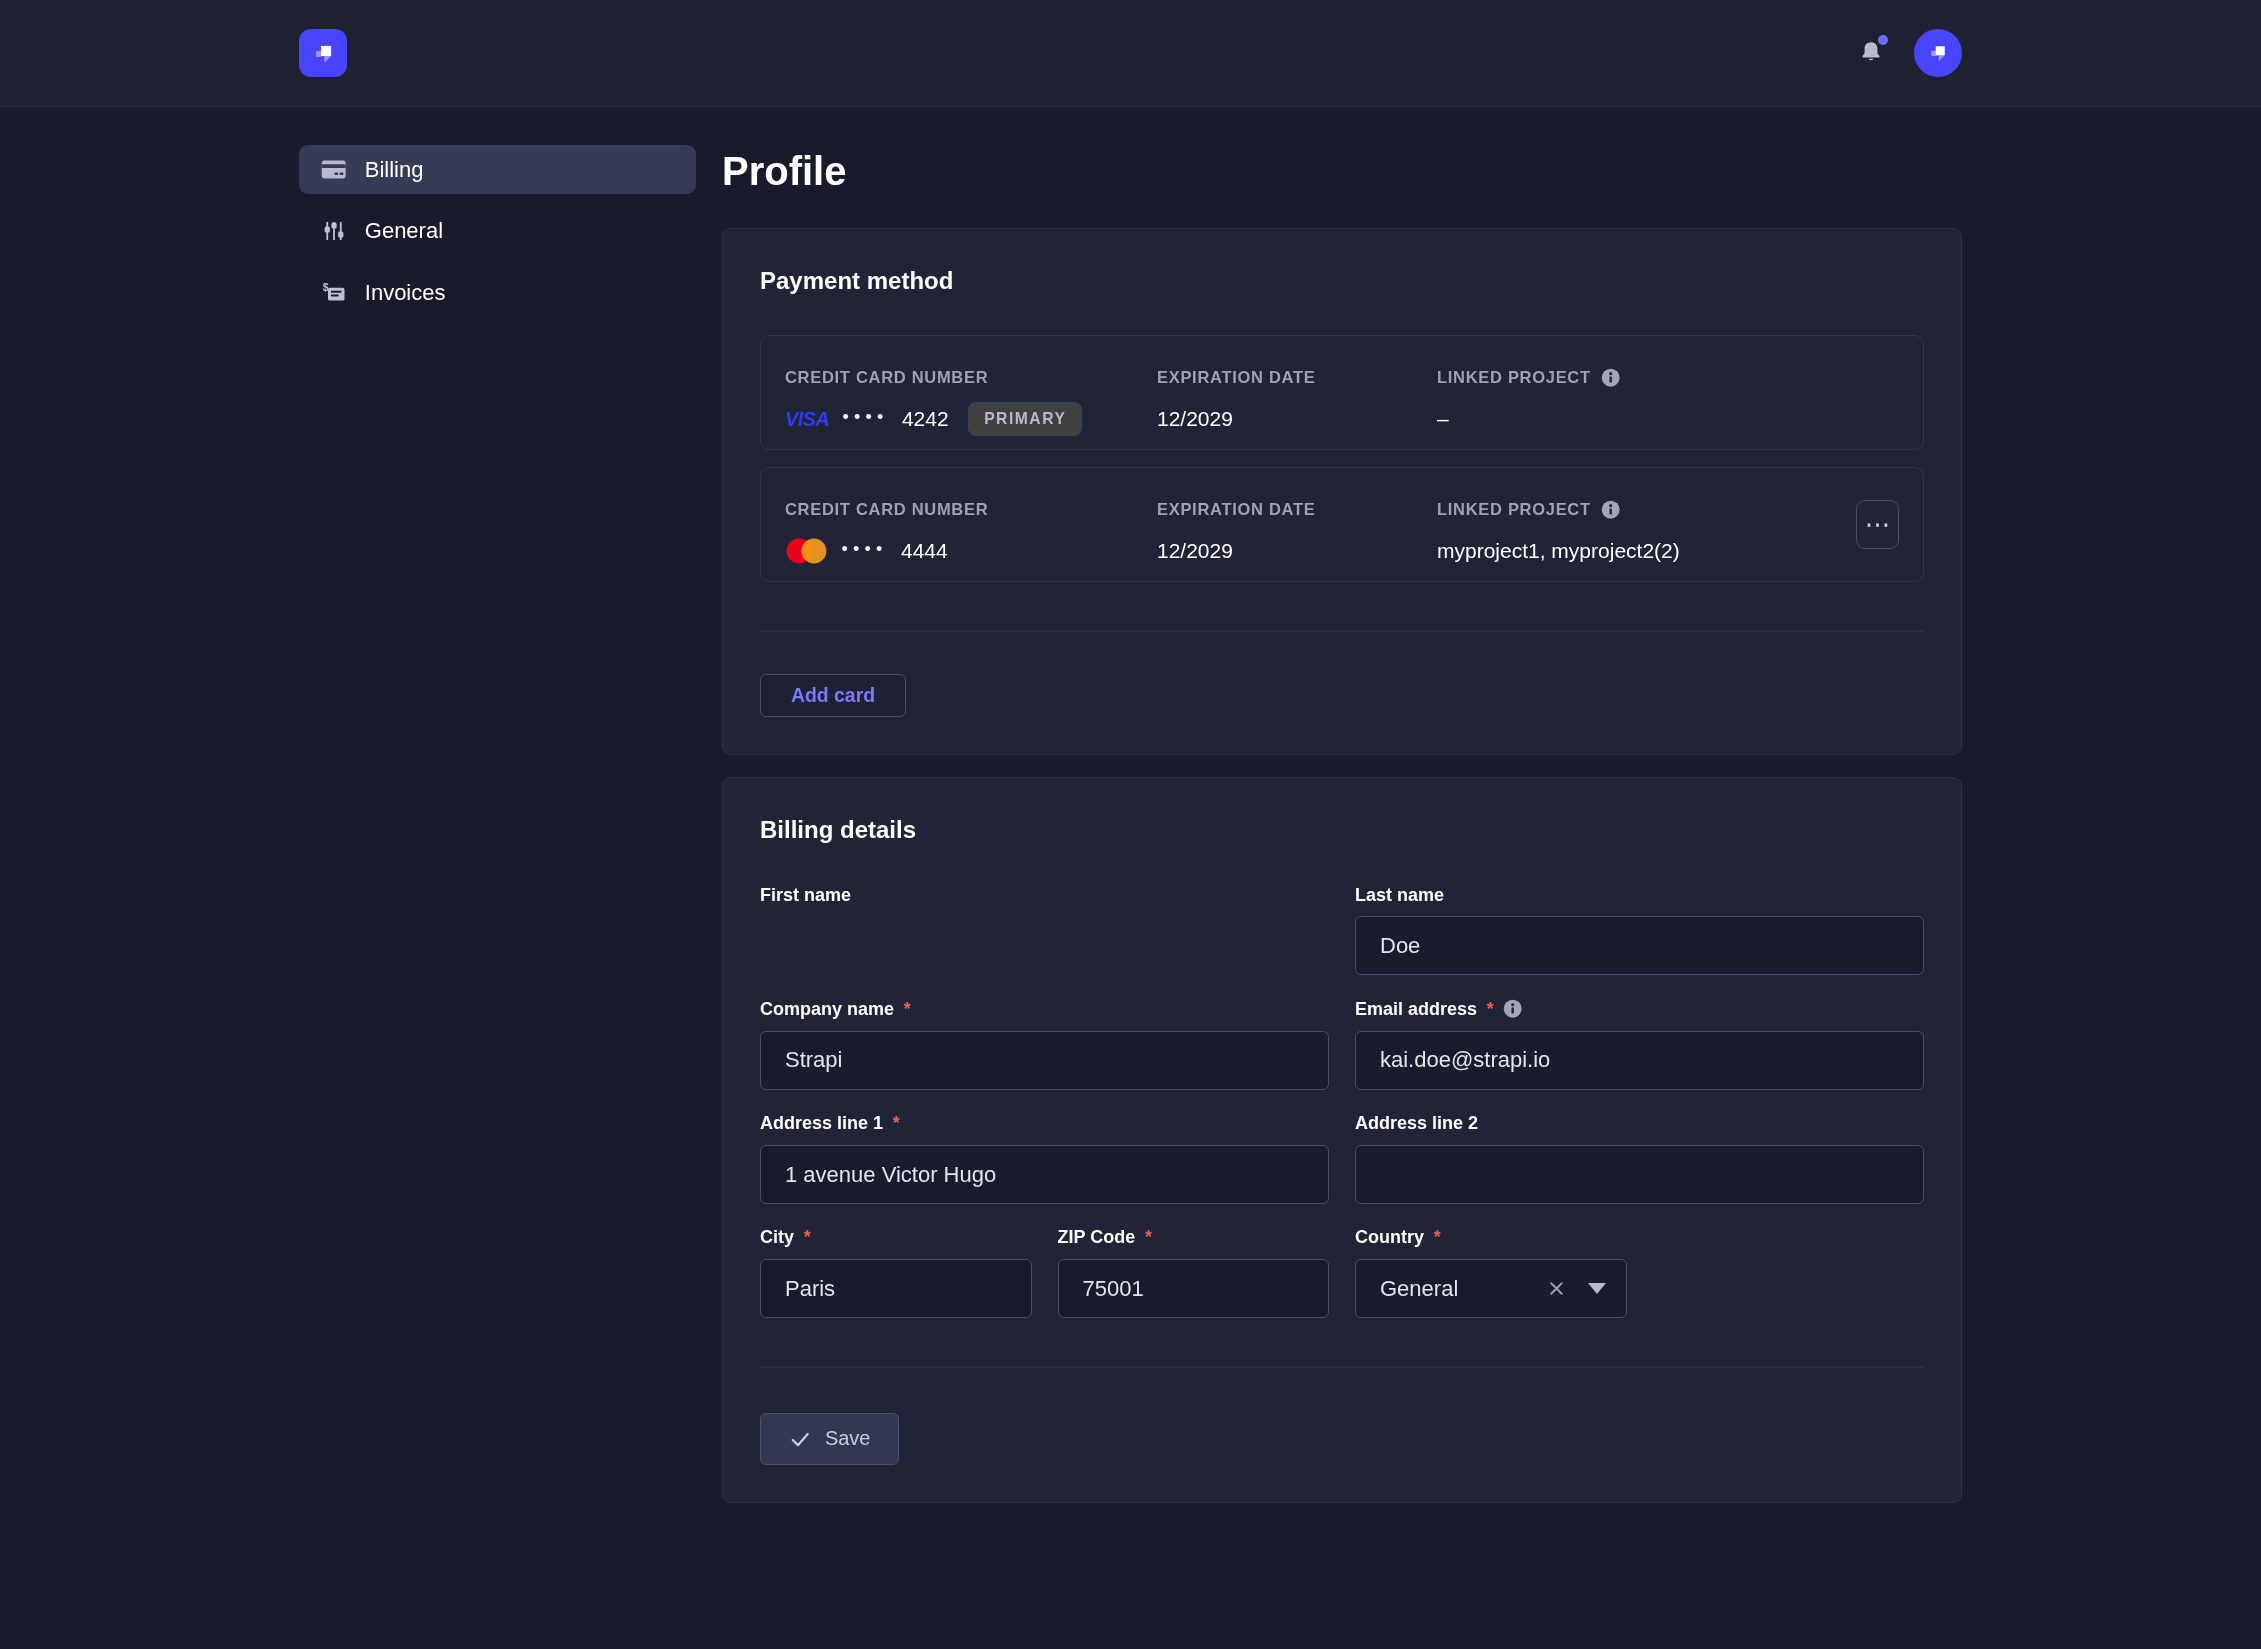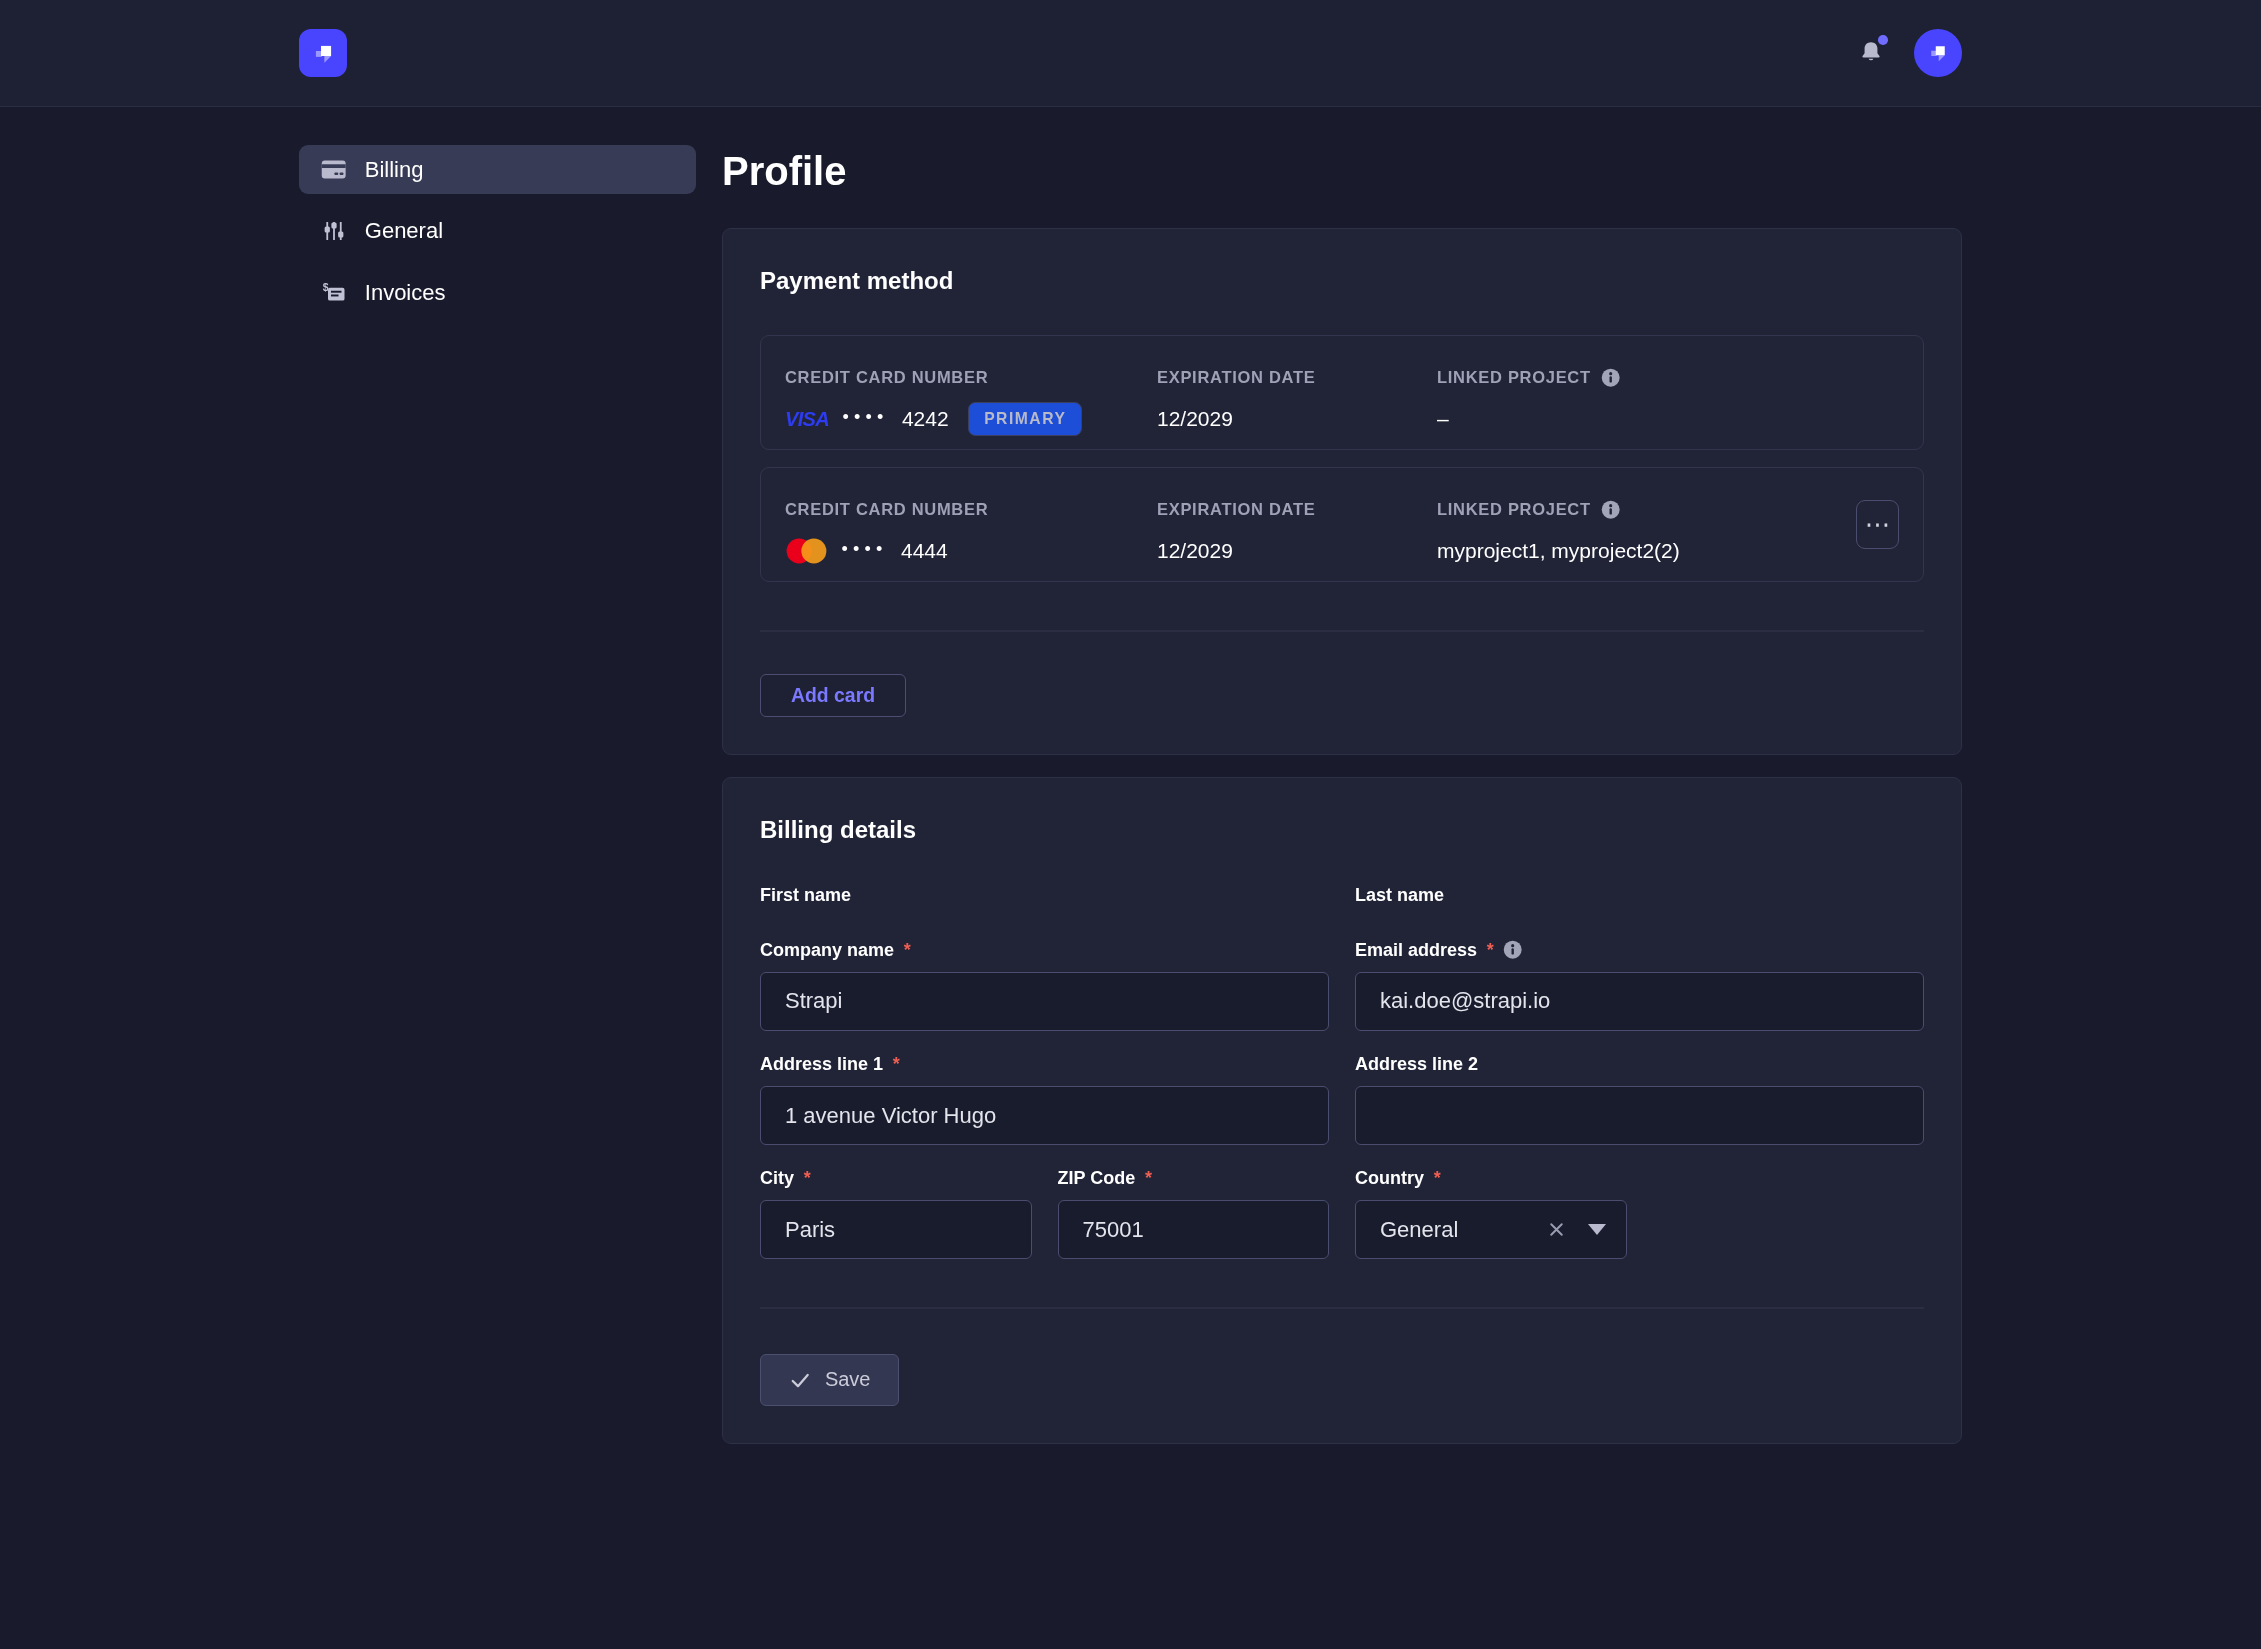--- a/index.html
+++ b/index.html
@@ -83,21 +83,21 @@
   .cc-label{
     font-size:16.5px;font-weight:600;letter-spacing:0.7px;color:var(--text-muted);
     display:flex;align-items:center;gap:10.5px;margin-bottom:13.5px;white-space:nowrap;
   }
   .cc-value-line{display:flex;align-items:center;gap:13.5px;min-height:37px;}
   .cc-value{font-size:21px;color:var(--text);}
   .masked{font-size:18px;letter-spacing:5.2px;color:var(--text);position:relative;top:-1.5px;}
   .visa-text{font-style:italic;font-weight:700;font-size:20px;letter-spacing:-0.7px;color:#2d3cf0;}
   .badge-primary{
     font-size:15.7px;font-weight:600;letter-spacing:1.5px;color:#b9bac9;
-    background:#1d4ed8;border:1.5px solid #3d405c;border-radius:7.5px;
+    background:#404040;border:1.5px solid #3d405c;border-radius:7.5px;
     padding:8.2px 15px;line-height:1;margin-left:6px;
   }
   .menu-btn{
     width:43px;height:49px;border:1.5px solid var(--border-input);border-radius:9px;
     background:transparent;color:#d2d3df;font-size:25.4px;line-height:1;
     display:flex;align-items:center;justify-content:center;cursor:pointer;
     font-family:inherit;
   }
   .divider{height:1.5px;background:var(--divider);margin-top:48px;}
   .add-card-btn{
@@ -303,20 +303,21 @@
         <div class="field span2">
           <label class="field-label">
               <span>First name</span>
             </label>
         </div>
 
         <div class="field span2">
           <label class="field-label">
               <span>Last name</span>
             </label>
+          <input class="text-input" type="text" value="Doe" style="">
         </div>
 
         <div class="field span2">
           <label class="field-label">
             <span>Company name</span>
               <span class="req">*</span>
           </label>
           <input class="text-input" type="text" value="Strapi" style="">
         </div>
 

